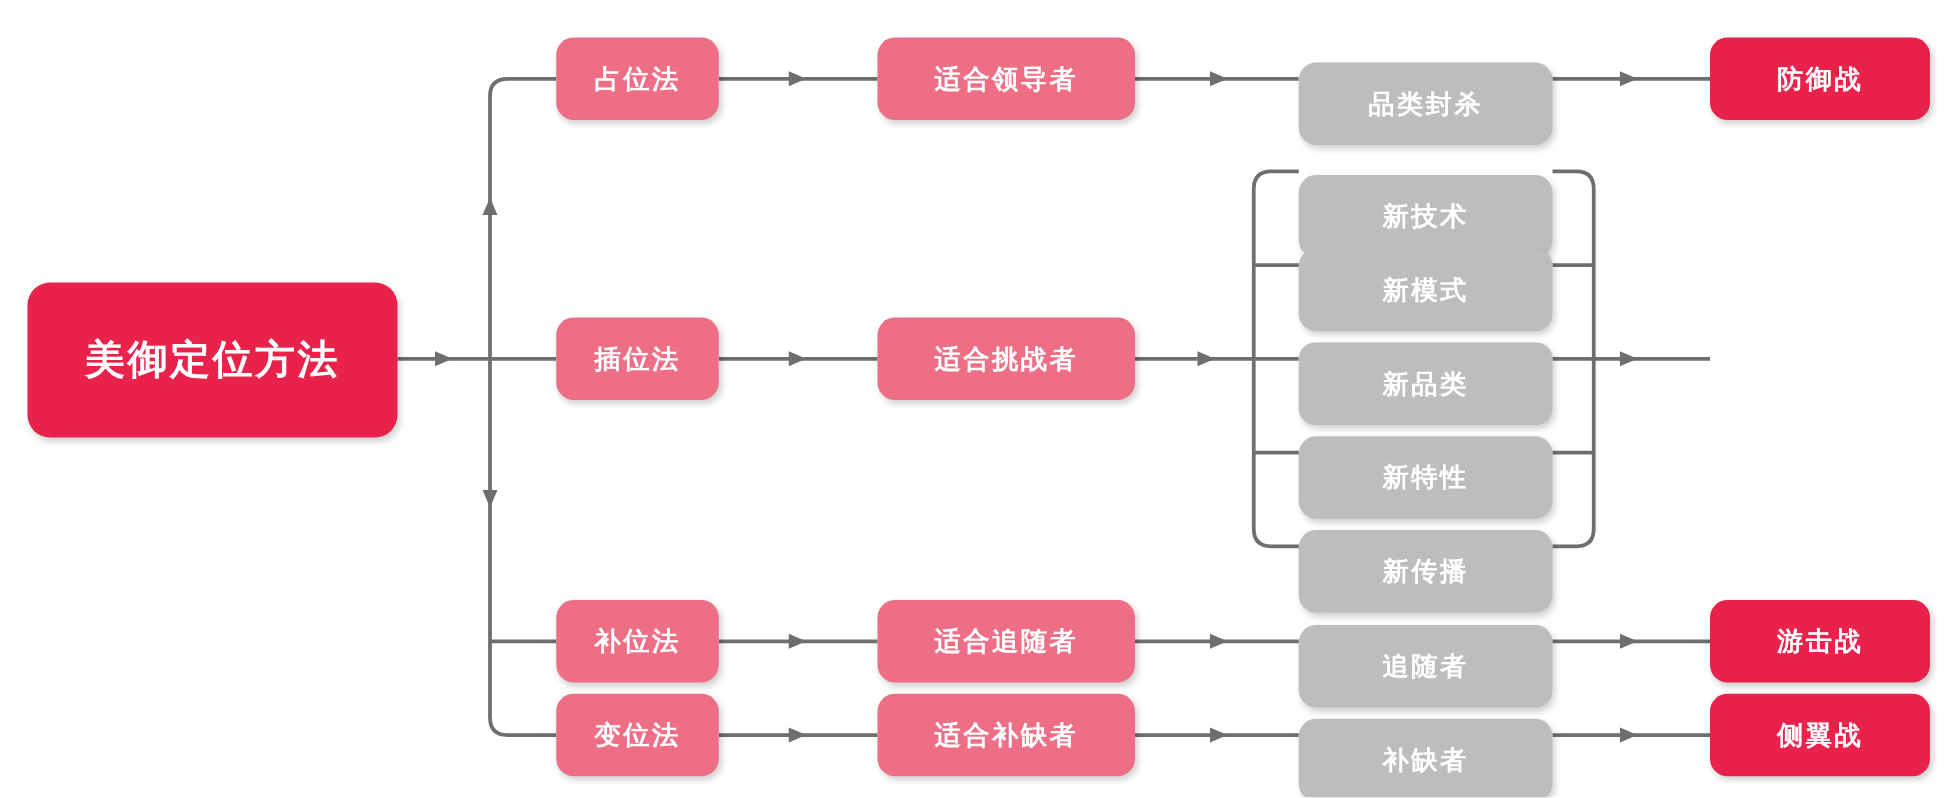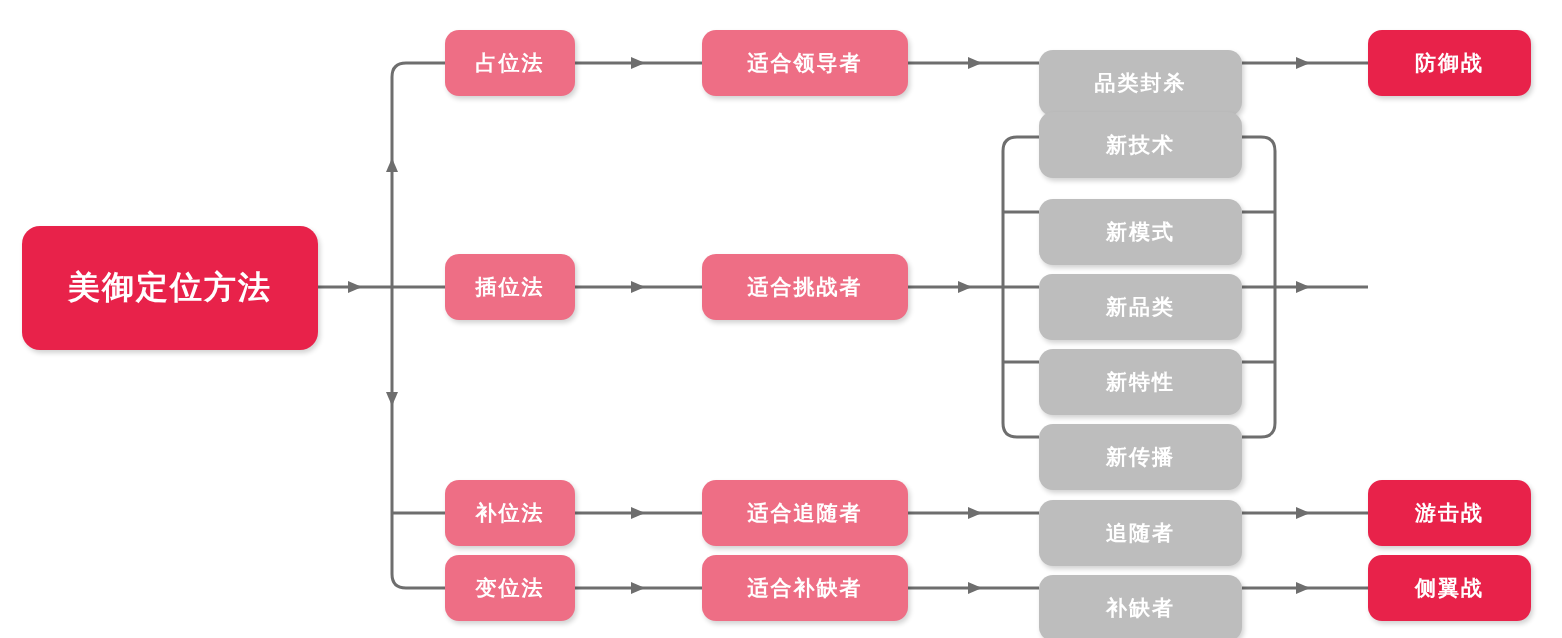--- a/index.html
+++ b/index.html
@@ -38,27 +38,27 @@
     letter-spacing: 2px;
   }
   .node-sm { height: 66px; border-radius: 14px; font-size: 21px; letter-spacing: 2px; }
   .pink { background: #EE6E85; }
   .gray { background: #BDBDBD; }
   .red  { background: #E8224A; }
 
   .col-method { left: 445px;  width: 130px; }
   .col-suit   { left: 702px;  width: 206px; }
   .col-strat  { left: 1039px; width: 203px; margin-top: 20px; }
-  .col-war    { left: 1368px; width: 163px; }
+  .col-war    { left: 1368px; width: 176px; }
 
   .row1 { top: 30px; }
   .row2 { top: 254px; }
   .row3 { top: 480px; }
   .row4 { top: 555px; }
-  .clus1 { top: 92px; }
+  .clus1 { top: 120px; }
   .clus2 { top: 179px; }
   .clus3 { top: 254px; border-radius: 13px; }
   .clus4 { top: 329px; }
   .clus5 { top: 404px; }
 </style>
 </head>
 <body>
 
 <div class="canvas">
 

